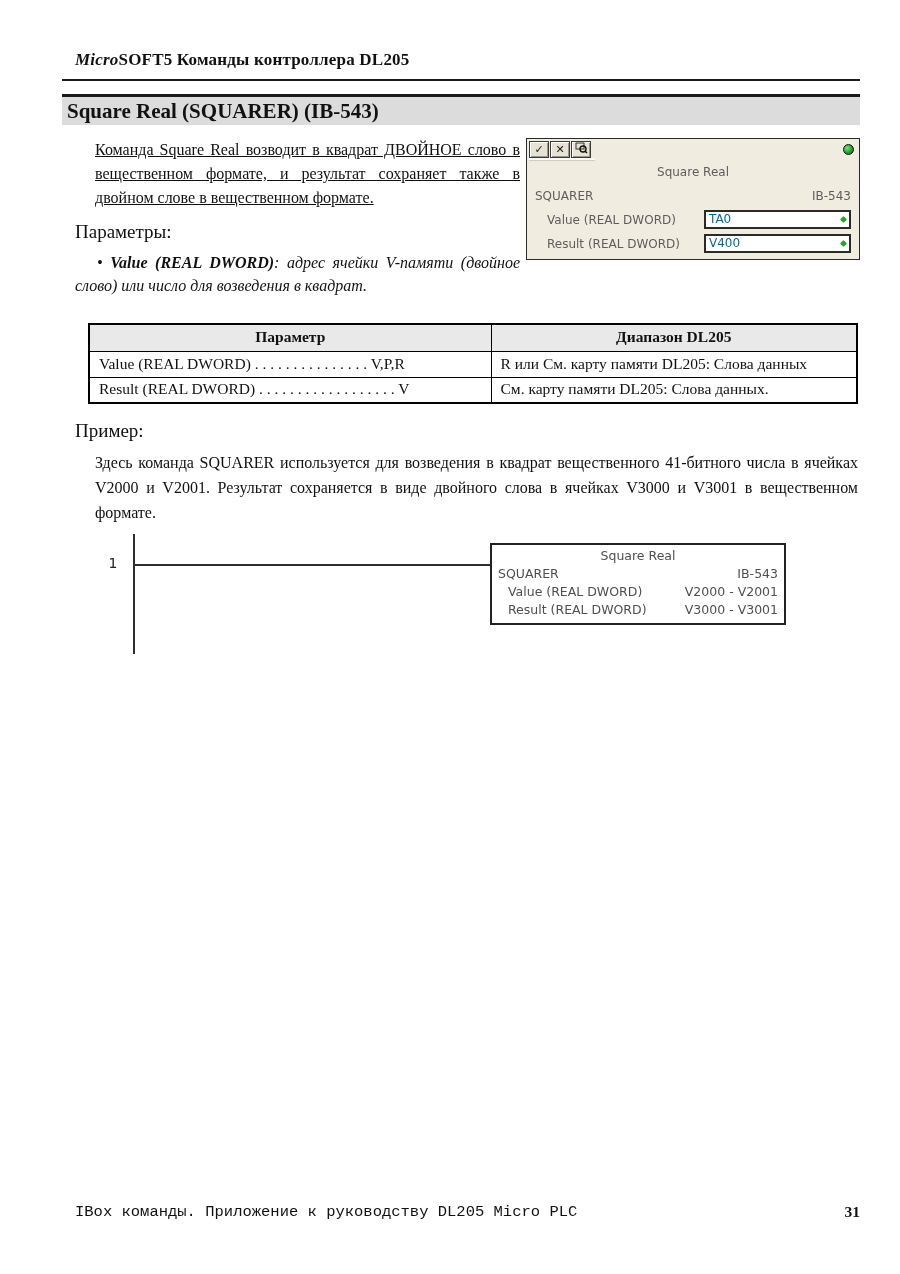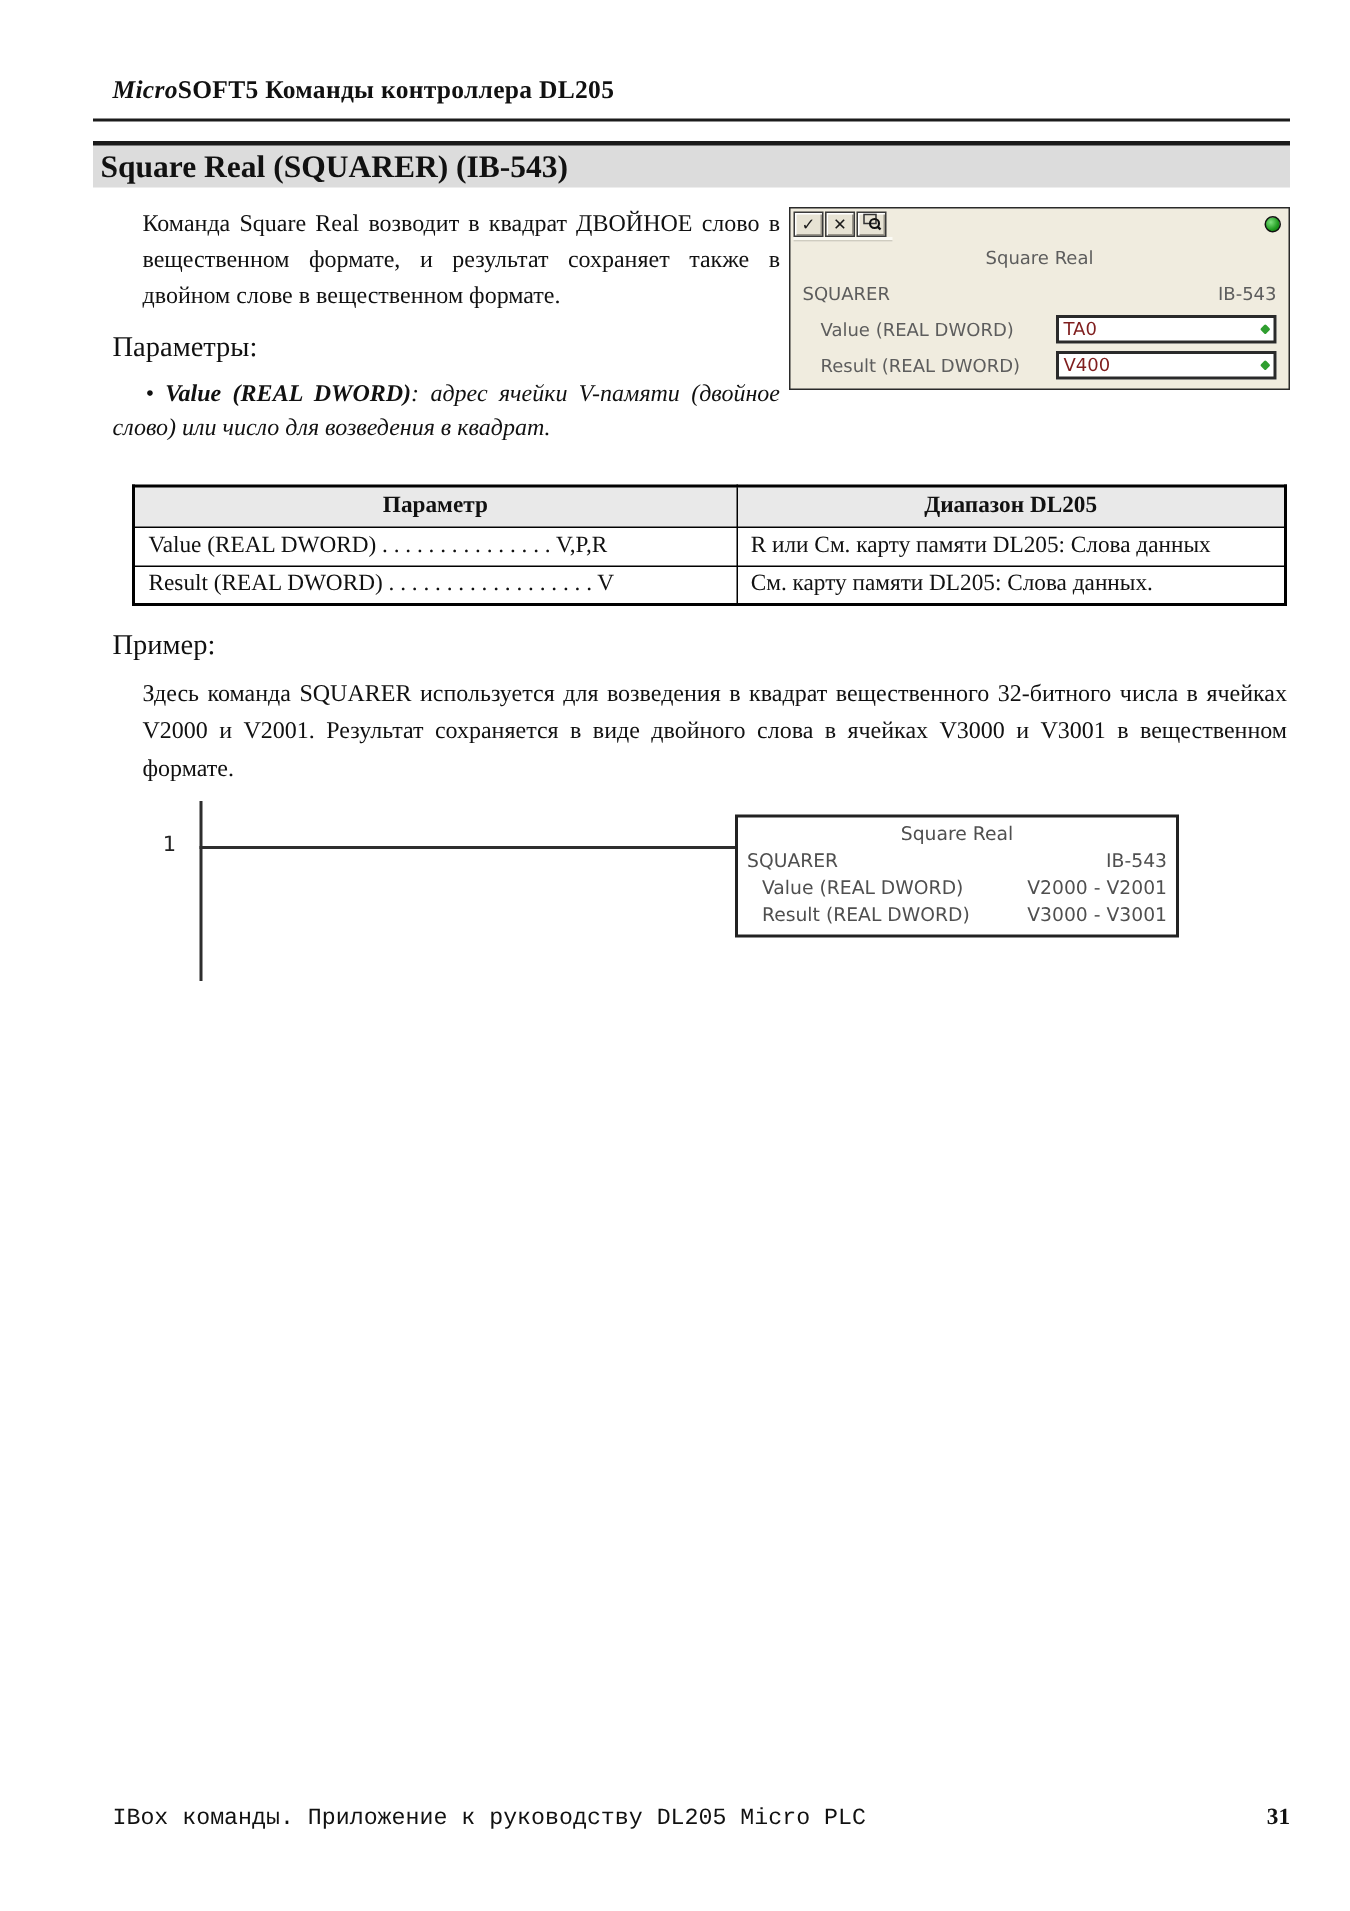--- a/index.html
+++ b/index.html
@@ -27,21 +27,21 @@
     line-height: 28px;
     padding-left: 5px;
     font-size: 21px;
     font-weight: bold;
   }
   
   .intro-row { margin-top: 13px; display: flex; align-items: flex-start; }
   .intro-left { width: 458px; }
   .intro-para {
     margin-left: 33px; width: 425px;
-    font-size: 16px; line-height: 24px; text-align: justify;
+    font-size: 16px; line-height: 24px; text-align: justify; text-decoration: underline;
   }
   .h2 { margin-left: 13px; margin-top: 11px; font-size: 19px; font-weight: normal; }
   p.bullet {
     margin-left: 13px; margin-top: 8px;
     text-indent: 22px; text-align: justify;
     font-size: 16px; line-height: 23px;
   }
   p.bullet .b { font-weight: bold; }
   p.bullet.narrow { width: 445px; font-style: italic; }
   p.bullet.wide { width: 785px; margin-top: 14px; }
@@ -81,21 +81,21 @@
   .dlg-title { position: absolute; top: 26px; left: 0; right: 0; text-align: center; }
   .dlg-head { position: absolute; top: 50px; left: 8px; right: 8px; display: flex; justify-content: space-between; }
   .dlg-field { position: absolute; left: 20px; right: 8px; display: flex; justify-content: space-between; align-items: center; }
   .dlg-field.f1 { top: 71px; }
   .dlg-field.f2 { top: 95px; }
   .dlg-input {
     position: relative;
     width: 147px; height: 19px;
     background: #ffffff;
     border: 2px solid #2a2a2a;
-    color: #7f1d1d;
+    color: #0369a1;
     font-size: 12px; line-height: 15px;
     padding: 0 10px 0 3px;
     font-family: "DejaVu Sans", sans-serif;
     text-align: left;
   }
   .dlg-input .dot {
     position: absolute; right: 3px; top: 5px;
     width: 5px; height: 5px; background: #2f9e2f; border-radius: 1px;
     transform: rotate(45deg);
   }
@@ -202,21 +202,21 @@
         <td>R или См. карту памяти DL205: Слова данных</td>
       </tr>
       <tr>
         <td>Result (REAL DWORD) . . . . . . . . . . . . . . . . . . V</td>
         <td>См. карту памяти DL205: Слова данных.</td>
       </tr>
     </tbody>
   </table>
 
   <div class="h2 example-head">Пример:</div>
-  <p class="example-para">Здесь команда SQUARER используется для возведения в квадрат вещественного 32-битного числа в ячейках V2000 и V2001. Результат сохраняется в виде двойного слова в ячейках V3000 и V3001 в вещественном формате.</p>
+  <p class="example-para">Здесь команда SQUARER используется для возведения в квадрат вещественного 41-битного числа в ячейках V2000 и V2001. Результат сохраняется в виде двойного слова в ячейках V3000 и V3001 в вещественном формате.</p>
 
   <div class="ladder">
     <span class="rung-num">1</span>
     <div class="rail"></div>
     <div class="wire"></div>
     <div class="lbox">
       <div class="lbox-title">Square Real</div>
       <div class="lbox-row">
         <span>SQUARER</span>
         <span>IB-543</span>

